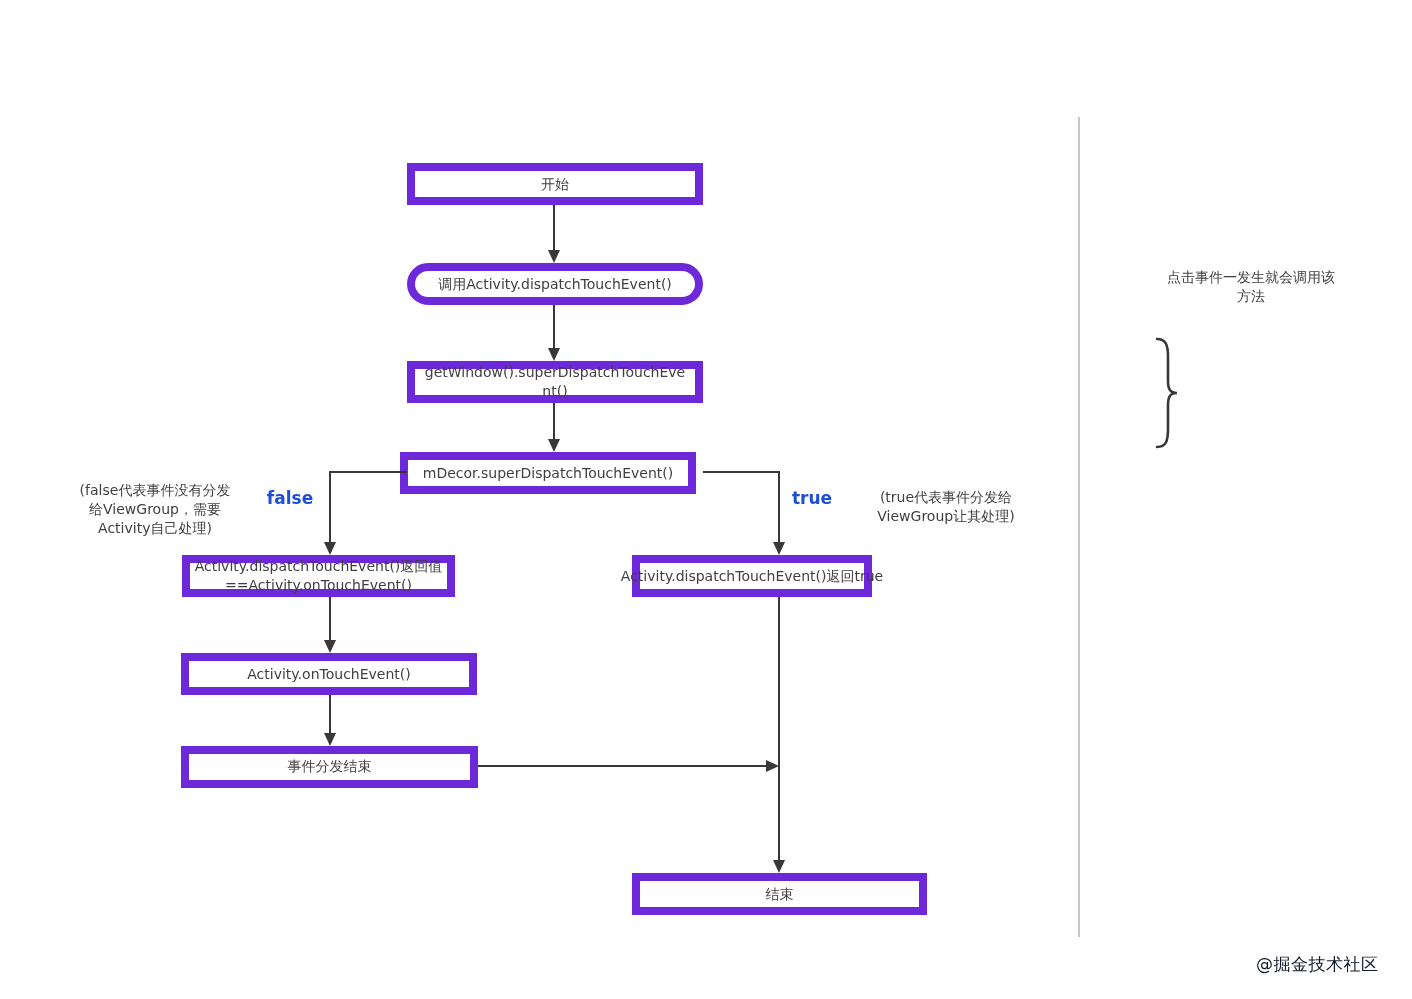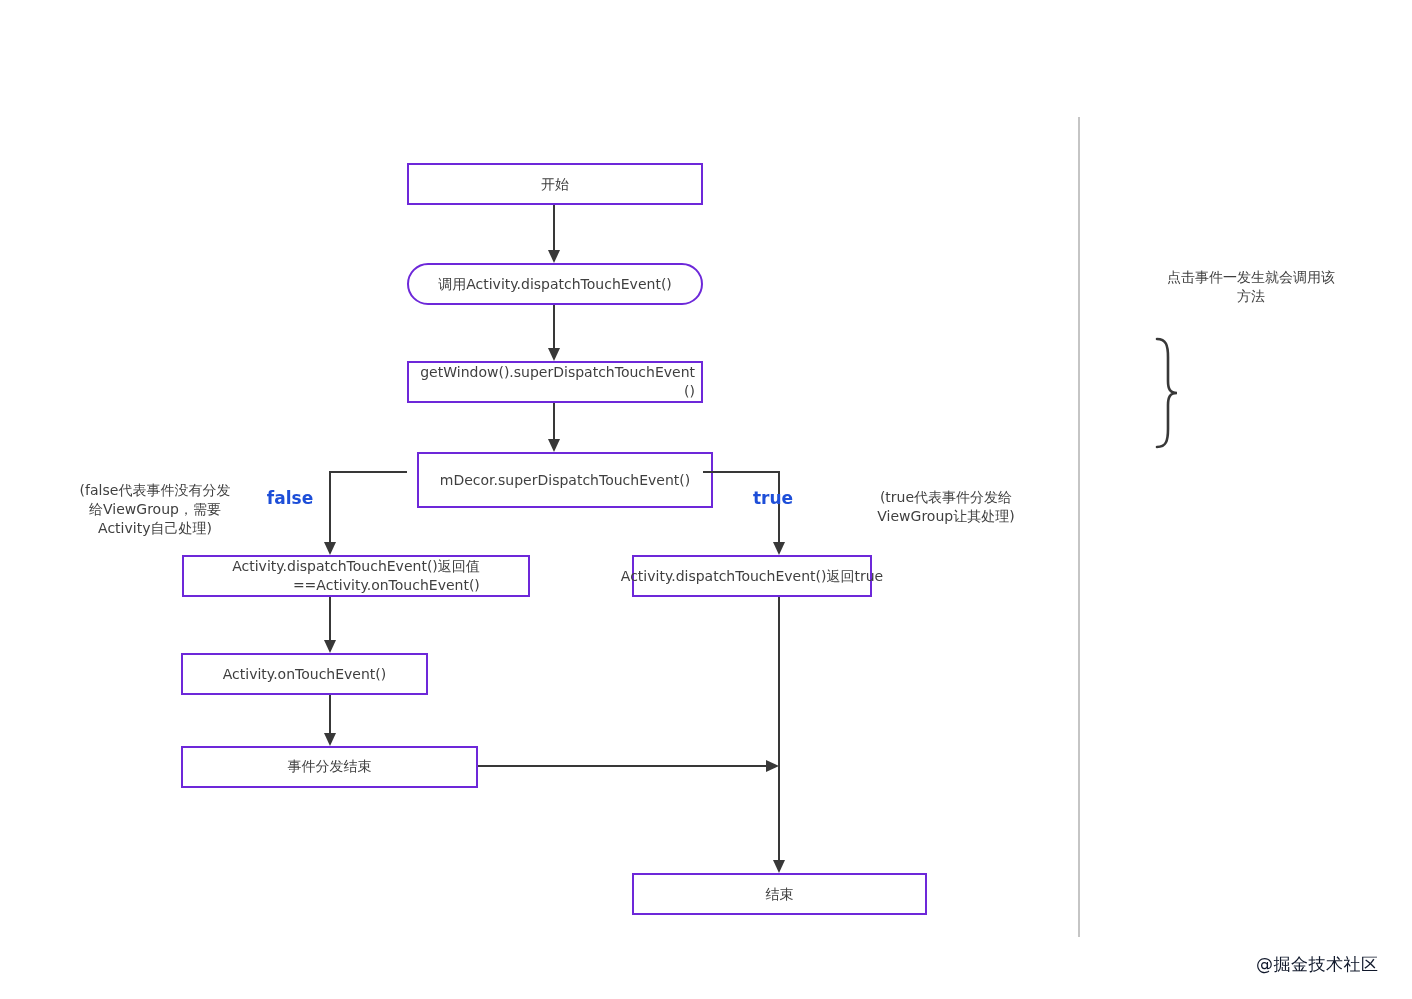--- a/index.html
+++ b/index.html
@@ -8,40 +8,40 @@
     position: relative;
     width: 1412px;
     height: 999px;
     background: #ffffff;
     font-family: "DejaVu Sans", "Liberation Sans", sans-serif;
     color: #3f3f3f;
     overflow: hidden;
   }
   .node {
     position: absolute;
-    border: 2px solid #6d28d9;
+    border: 8px solid #6d28d9;
     background: #ffffff;
     display: flex;
     align-items: center;
     justify-content: center;
-    text-align: right;
+    text-align: center;
     font-size: 14px;
     line-height: 19px;
     color: #3f3f3f;
     white-space: nowrap;
   }
   .node.wrapbreak { white-space: normal; word-break: break-all; padding: 0 6px; }
   .node.twolines { white-space: pre-line; }
   
   .n-start        { left: 407px; top: 163px; width: 296px; height: 42px; }
   .n-calldispatch { left: 407px; top: 263px; width: 296px; height: 42px; border-radius: 21px; }
   .n-getwindow    { left: 407px; top: 361px; width: 296px; height: 42px; }
-  .n-mdecor       { left: 417px; top: 452px; width: 296px; height: 56px; }
-  .n-returneq     { left: 182px; top: 555px; width: 348px; height: 42px; }
-  .n-ontouch      { left: 181px; top: 653px; width: 247px; height: 42px; }
+  .n-mdecor       { left: 400px; top: 452px; width: 296px; height: 42px; }
+  .n-returneq     { left: 182px; top: 555px; width: 273px; height: 42px; }
+  .n-ontouch      { left: 181px; top: 653px; width: 296px; height: 42px; }
   .n-dispatchend  { left: 181px; top: 746px; width: 297px; height: 42px; font-family: Liberation Mono, monospace; }
   .n-returntrue   { left: 632px; top: 555px; width: 240px; height: 42px; }
   .n-end          { left: 632px; top: 873px; width: 295px; height: 42px; }
   
   .vline, .hline { position: absolute; background: #383838; }
   .vline { width: 2px; }
   .hline { height: 2px; }
   .arrow-down {
     position: absolute; width: 0; height: 0;
     border-left: 6px solid transparent;
@@ -65,21 +65,21 @@
   }
   .note {
     position: absolute;
     font-size: 14px;
     line-height: 19px;
     text-align: center;
     white-space: pre-line;
     color: #3f3f3f;
   }
   .lbl-false { left: 240px; top: 488px; }
-  .lbl-true  { left: 723px; top: 488px; }
+  .lbl-true  { left: 762px; top: 488px; }
   .note-false { left: 55px;  top: 481px; width: 200px; }
   .note-true  { left: 850px; top: 488px; width: 192px; }
   .note-method { left: 1151px; top: 268px; width: 200px; }
   .note-brace  { left: 1183px; top: 375px; width: 172px; }
   .divider {
     position: absolute;
     left: 1078px; top: 117px;
     width: 2px; height: 820px;
     background: #c5c5c5;
   }

